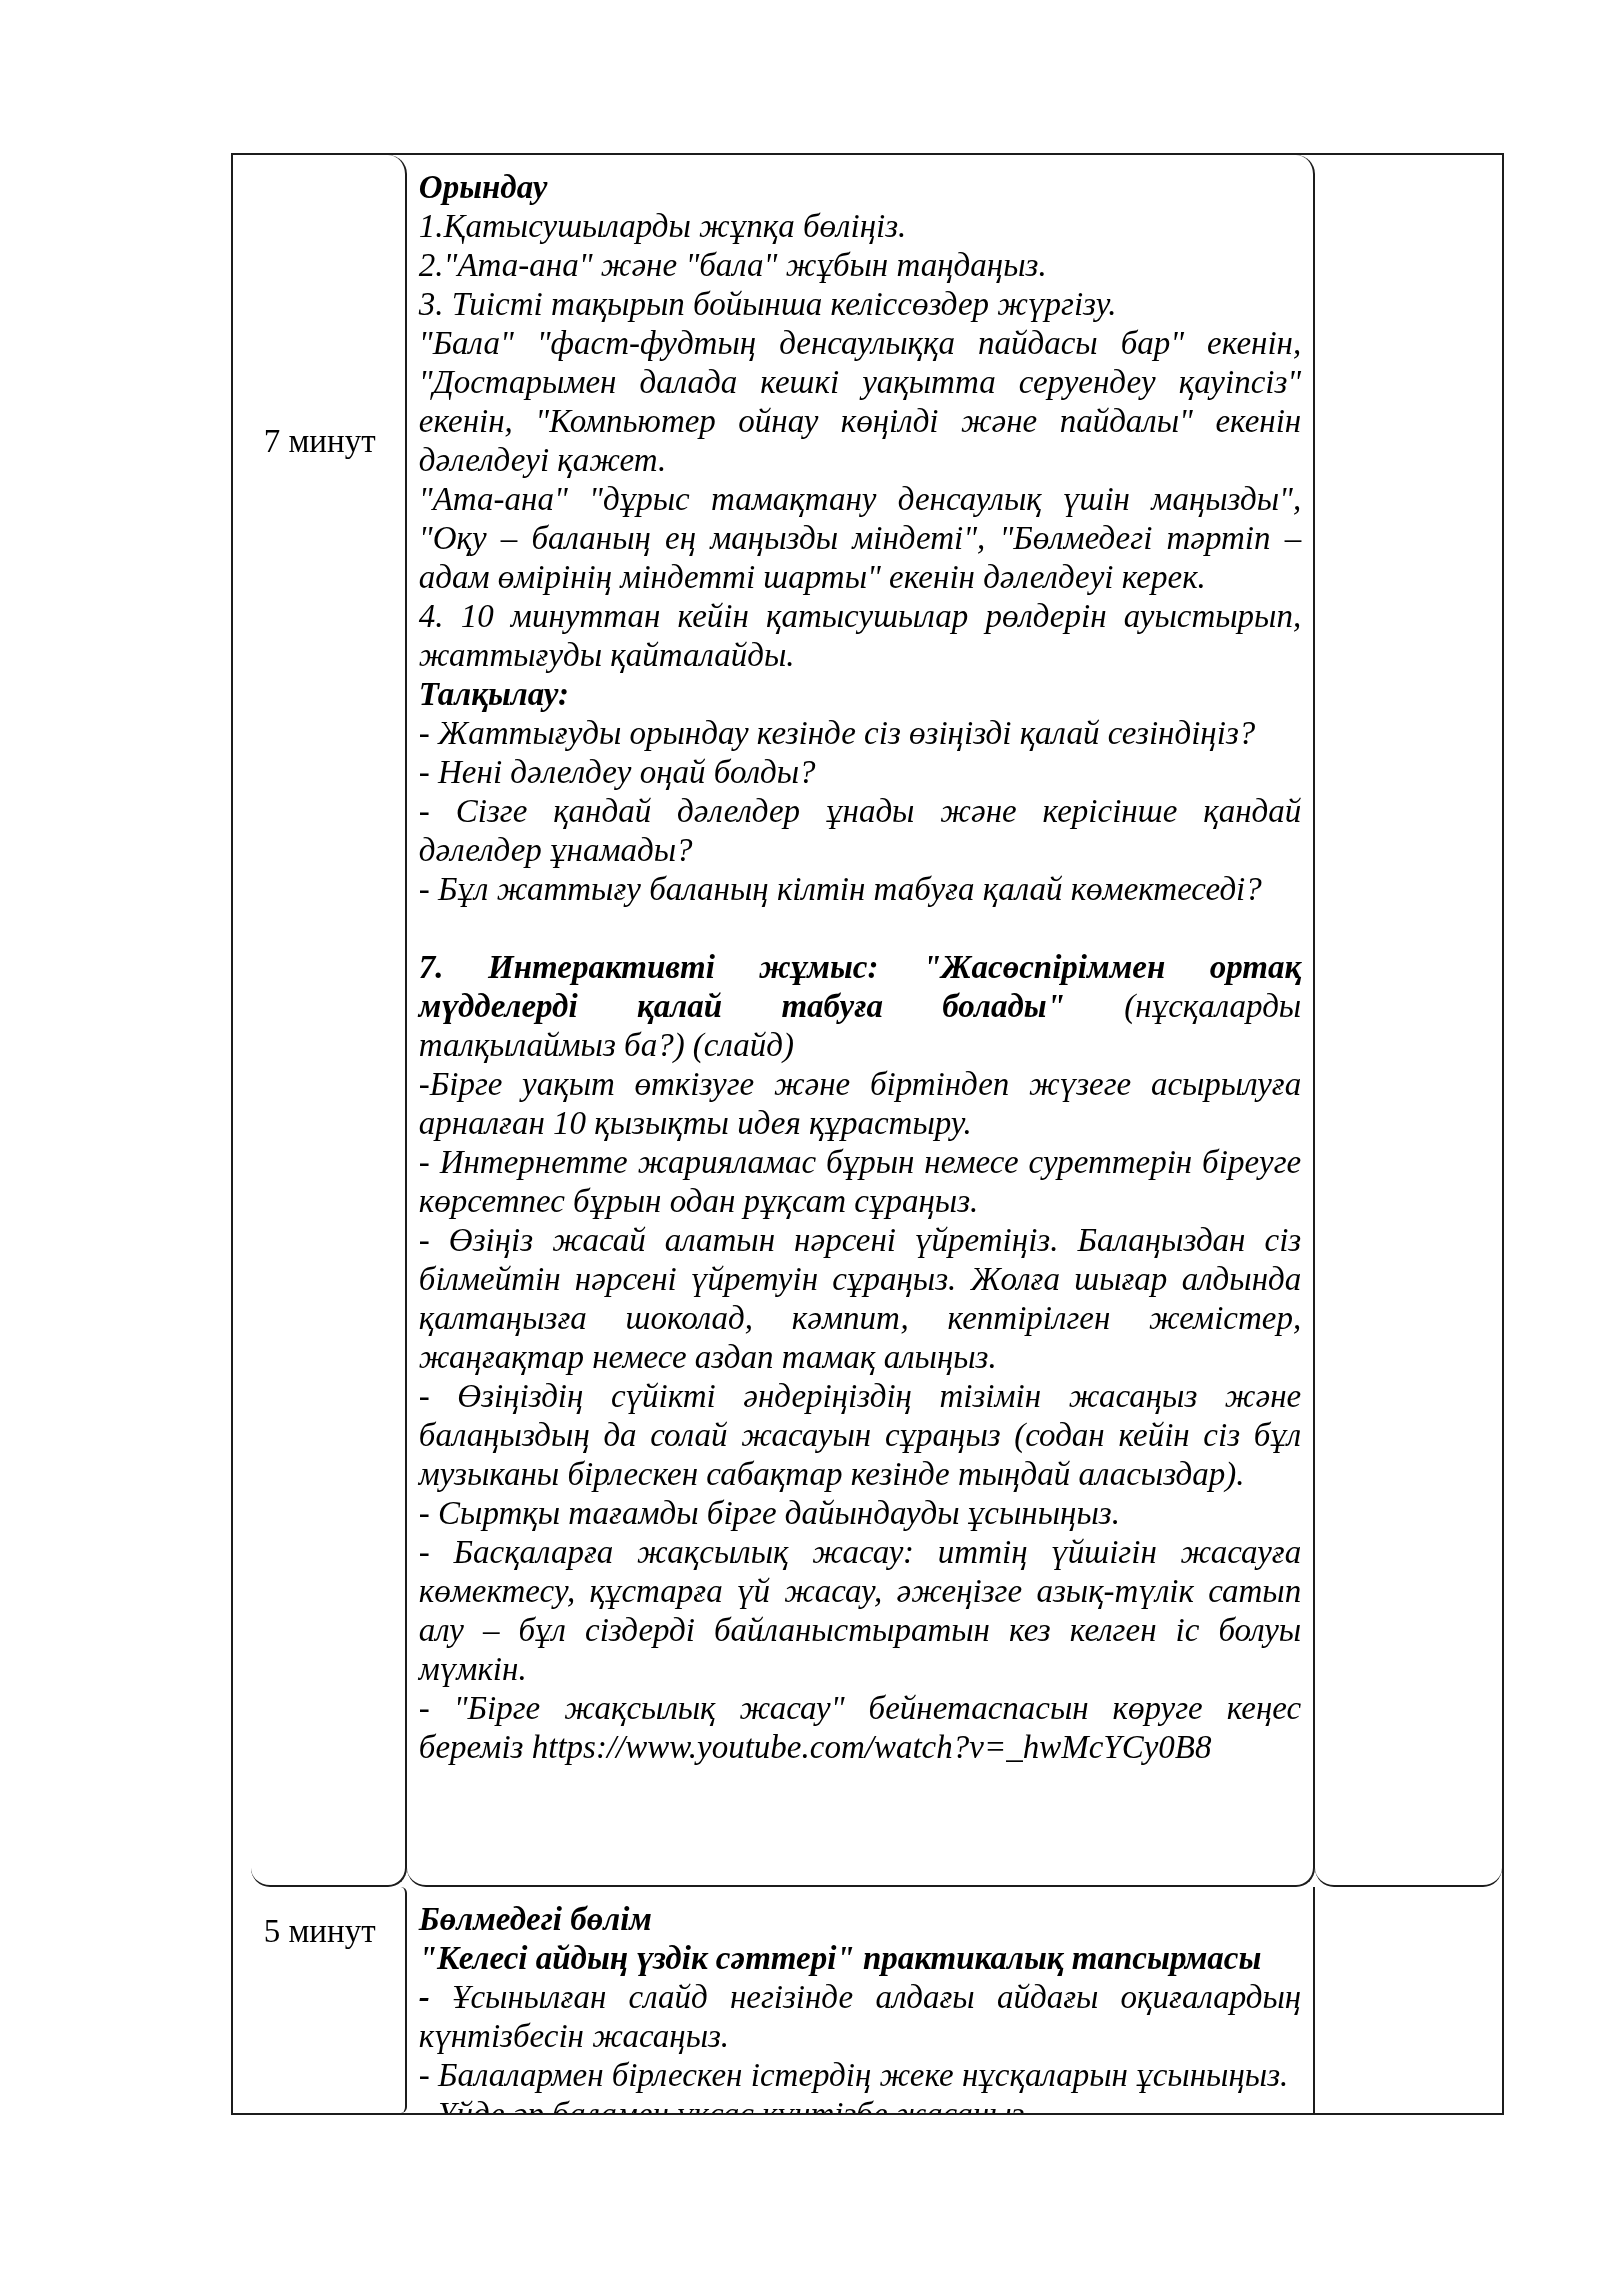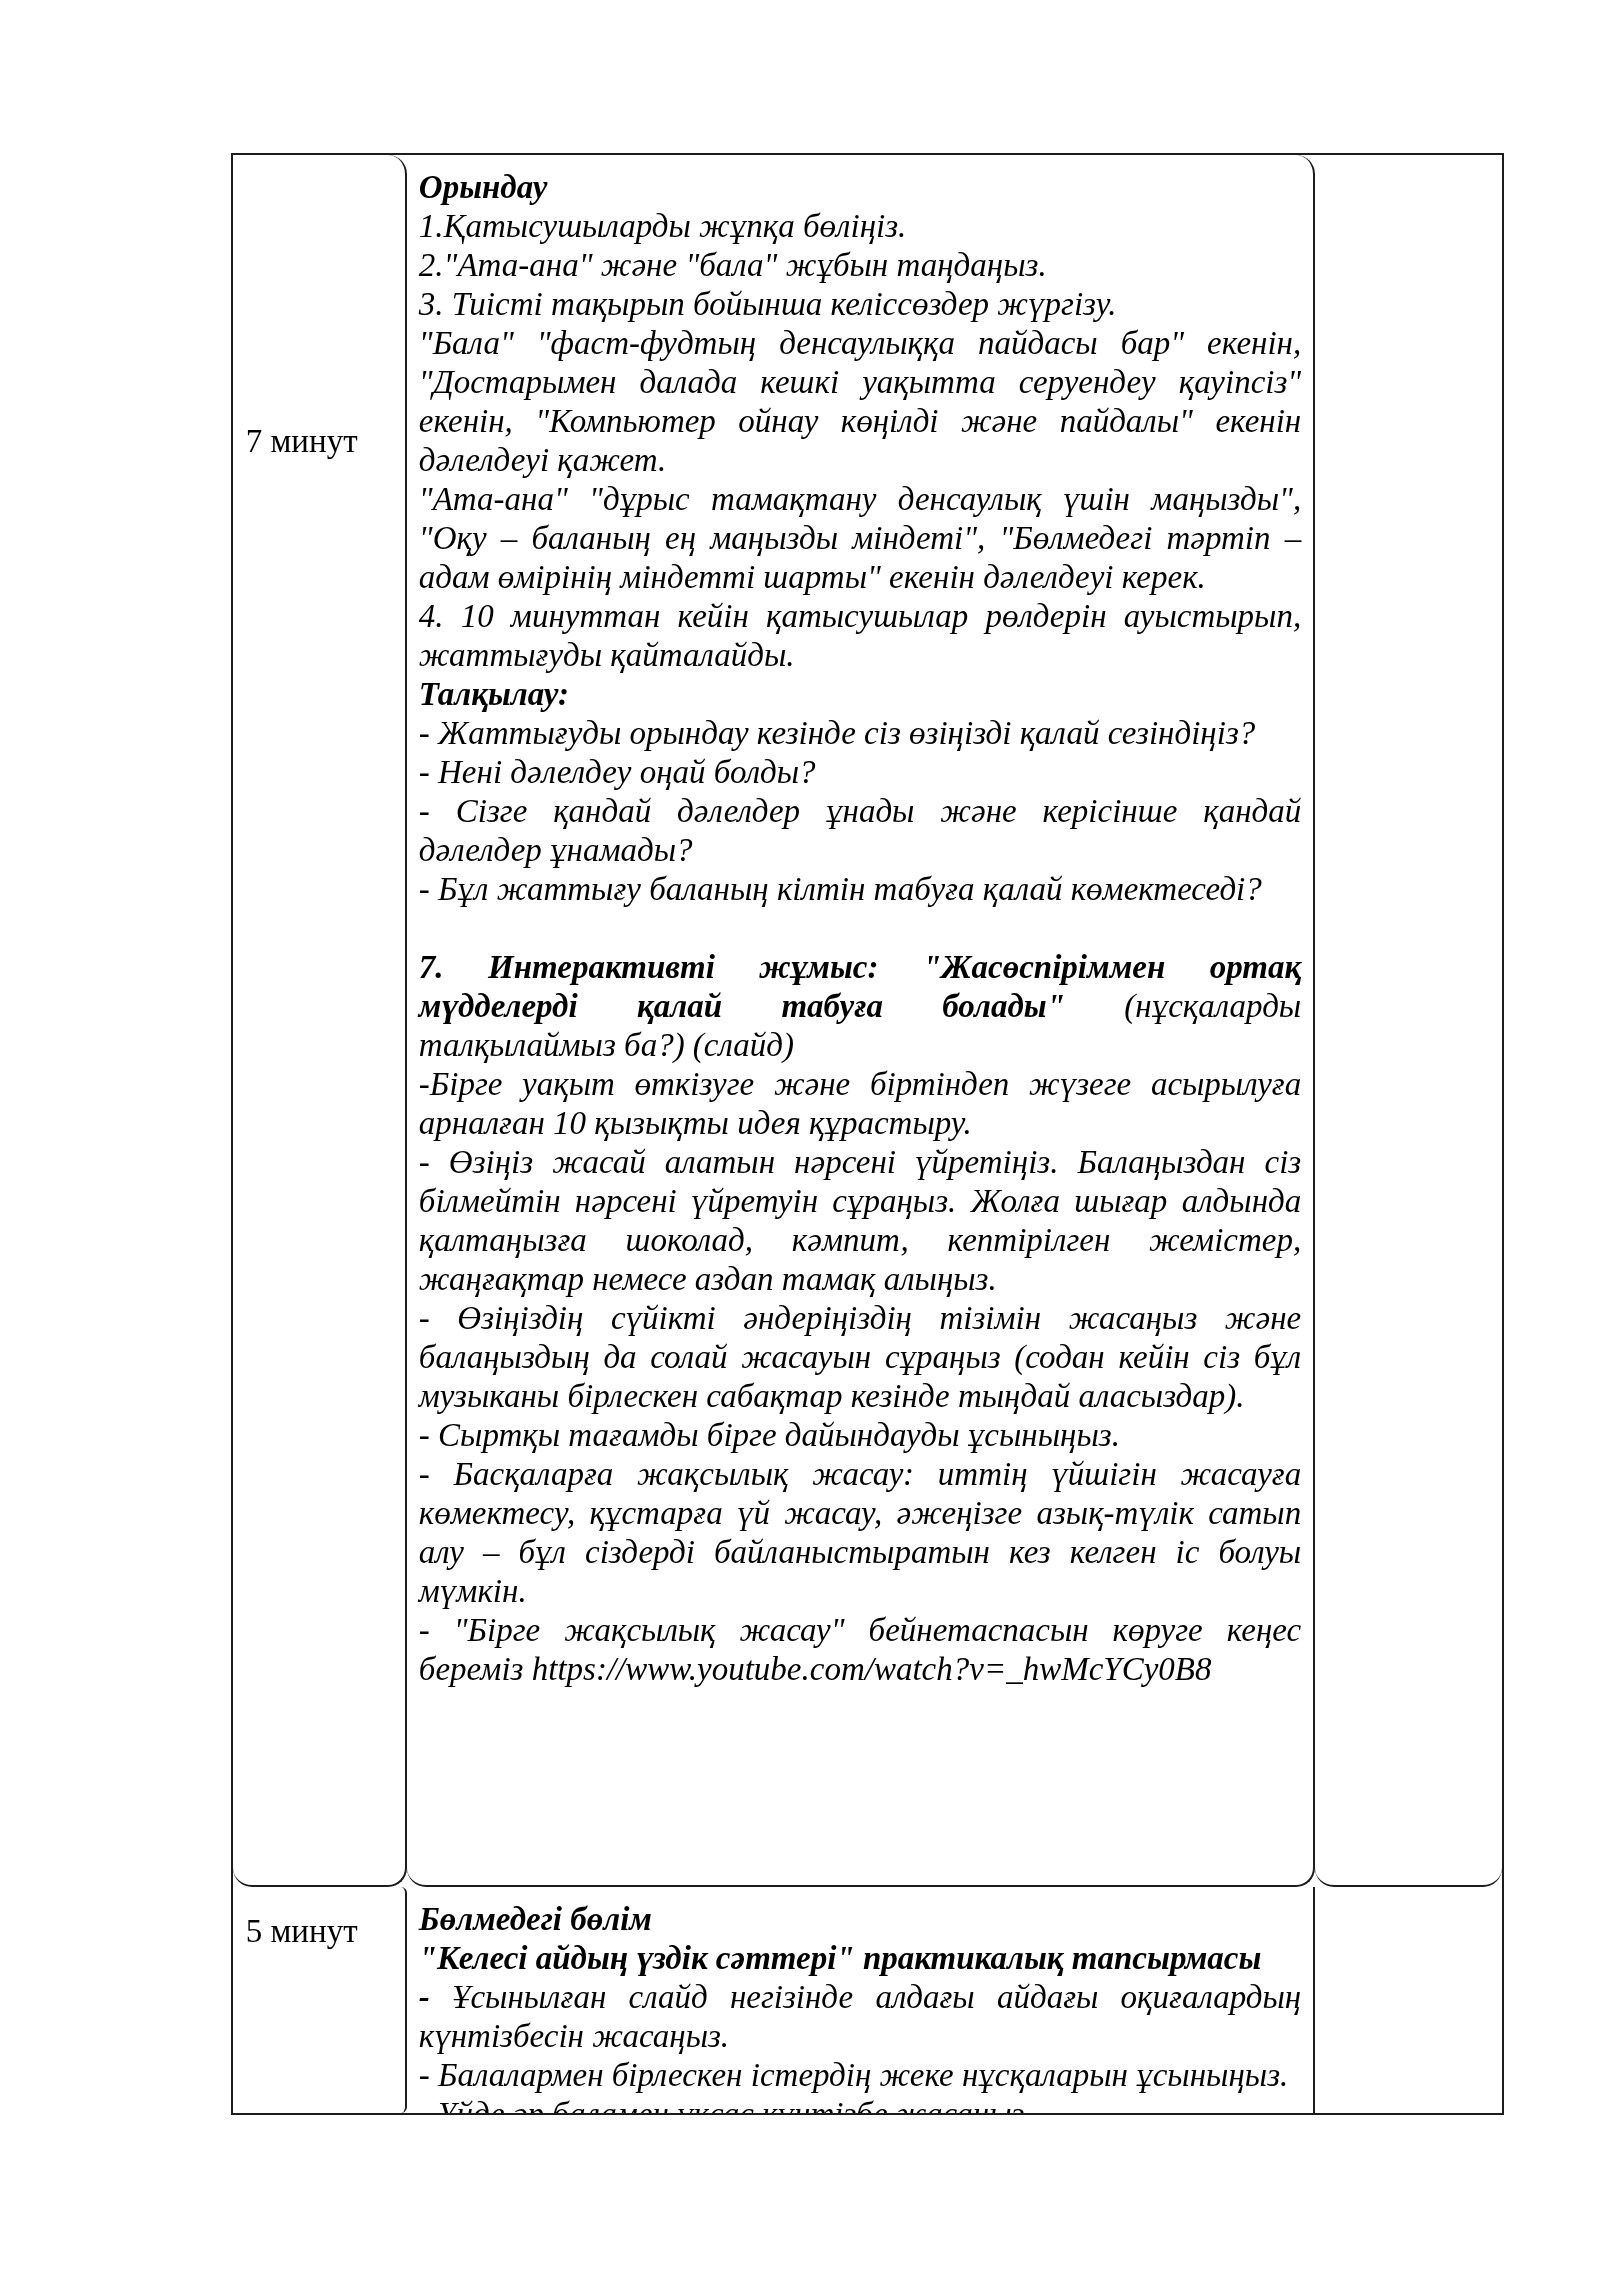--- a/index.html
+++ b/index.html
@@ -24,21 +24,21 @@
     grid-template-rows:1732px 1fr;
   }
   .cell{
     box-sizing:border-box;
     overflow:hidden;
   }
   .c-right{border-right:2px solid #1c1c1c;}
   .r-bottom{border-bottom:2px solid #1c1c1c;border-radius:19px;}
   .time-cell{
     font-size:33px;line-height:38px;
-    padding-left:12.7px;padding-right:3.9px;
+    padding-left:12.7px;padding-right:3.9px;margin-left:18px;
   }
   .time-cell.row1{padding-top:267px;}
   .time-cell.row2{padding-top:25px;border-radius:6px;}
   .content-cell{
     font-size:33px;line-height:39px;
     padding:12.7px 11.8px 0 11.8px;
   }
   .para{
     text-align:justify;
     margin:0;
@@ -69,20 +69,21 @@
         <div class="para normal">"Ата-ана" "дұрыс тамақтану денсаулық үшін маңызды", "Оқу – баланың ең маңызды міндеті", "Бөлмедегі тәртіп – адам өмірінің міндетті шарты" екенін дәлелдеуі керек.</div>
         <div class="para normal">4. 10 минуттан кейін қатысушылар рөлдерін ауыстырып, жаттығуды қайталайды.</div>
         <div class="para bold-italic">Талқылау:</div>
         <div class="para normal">- Жаттығуды орындау кезінде сіз өзіңізді қалай сезіндіңіз?</div>
         <div class="para normal">- Нені дәлелдеу оңай болды?</div>
         <div class="para normal">- Сізге қандай дәлелдер ұнады және керісінше қандай дәлелдер ұнамады?</div>
         <div class="para normal">- Бұл жаттығу баланың кілтін табуға қалай көмектеседі?</div>
         <div class="para spacer">&nbsp;</div>
         <div class="para normal"><span class="seg-b">7. Интерактивті жұмыс: "Жасөспіріммен ортақ мүдделерді қалай табуға болады" </span><span class="seg-n">(нұсқаларды талқылаймыз ба?) (слайд)</span></div>
         <div class="para normal">-Бірге уақыт өткізуге және біртіндеп жүзеге асырылуға арналған 10 қызықты идея құрастыру.</div>
+        <div class="para normal">- Интернетте жарияламас бұрын немесе суреттерін біреуге көрсетпес бұрын одан рұқсат сұраңыз.</div>
         <div class="para normal">- Өзіңіз жасай алатын нәрсені үйретіңіз. Балаңыздан сіз білмейтін нәрсені үйретуін сұраңыз. Жолға шығар алдында қалтаңызға шоколад, кәмпит, кептірілген жемістер, жаңғақтар немесе аздап тамақ алыңыз.</div>
         <div class="para normal">- Өзіңіздің сүйікті әндеріңіздің тізімін жасаңыз және балаңыздың  да солай жасауын сұраңыз (содан кейін сіз бұл музыканы бірлескен сабақтар кезінде тыңдай аласыздар).</div>
         <div class="para normal">- Сыртқы тағамды бірге дайындауды ұсыныңыз.</div>
         <div class="para normal">- Басқаларға жақсылық жасау: иттің үйшігін жасауға көмектесу, құстарға үй жасау, әжеңізге азық-түлік сатып алу – бұл сіздерді байланыстыратын кез келген іс болуы мүмкін.</div>
         <div class="para normal">- "Бірге жақсылық жасау" бейнетаспасын көруге кеңес береміз https://www.youtube.com/watch?v=_hwMcYCy0B8</div>
       </div>
 
     <div class="cell r-bottom"></div>
 
     <div class="cell c-right time-cell row2">

